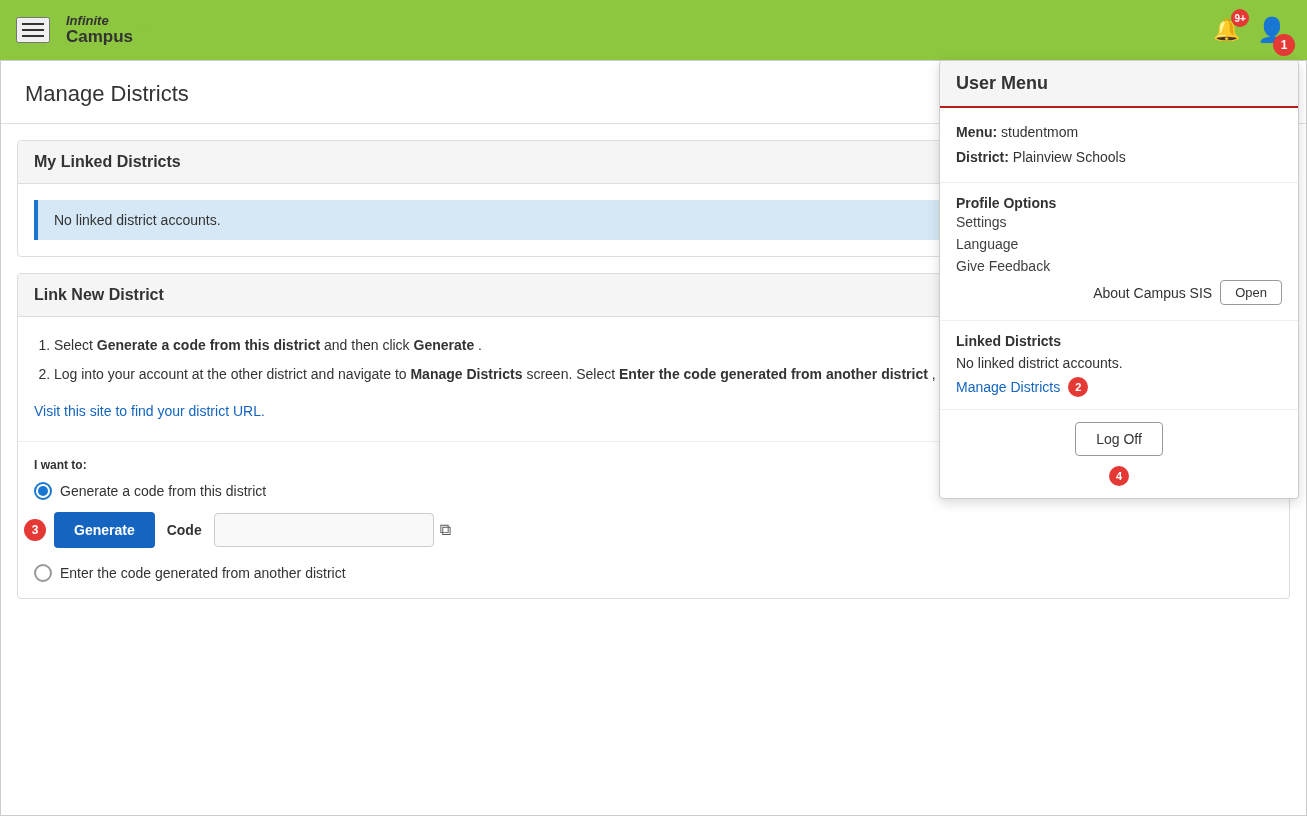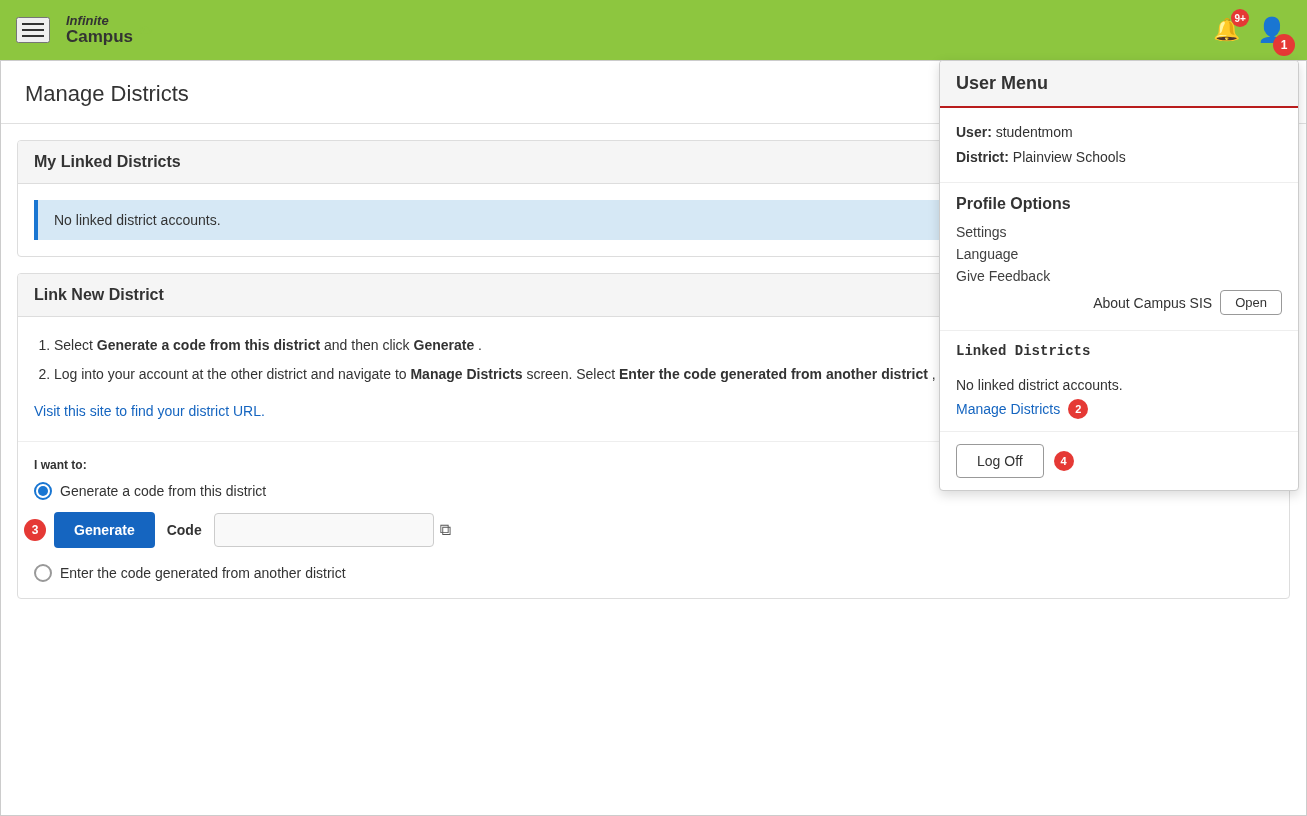--- a/index.html
+++ b/index.html
@@ -135,34 +135,34 @@
     }
     .menu-header {
       background: #f5f5f5;
       padding: 12px 16px;
       border-bottom: 2px solid #b91c1c;
     }
     .menu-header-title { font-size: 18px; font-weight: 600; color: #333; }
     .menu-section { padding: 12px 16px; border-bottom: 1px solid #eee; }
     .menu-user-info { font-size: 14px; line-height: 1.8; }
     .menu-user-info strong { font-weight: 600; }
-    .profile-options-label { font-size: 16px; font-weight: 700; margin-bottom: 8px; color: #333; }
+    .profile-options-label { font-size: 14px; font-weight: 700; color: #333; }
     .menu-link { display: block; color: #404040; text-decoration: none; font-size: 14px; padding: 3px 0; cursor: pointer; }
     .about-row { display: flex; align-items: center; gap: 8px; padding: 3px 0; justify-content: flex-end; }
     .about-label { font-size: 14px; color: #333; }
     .open-btn {
       border: 1px solid #999; background: white; color: #333;
       padding: 4px 14px; border-radius: 4px; font-size: 13px; cursor: pointer;
     }
     .linked-section { padding: 12px 16px; border-bottom: 1px solid #eee; }
-    .linked-section-title { font-size: 14px; font-weight: 700; margin-bottom: 18px; color: #333; font-family: Liberation Mono, monospace; }
+    .linked-section-title { font-size: 14px; font-weight: 700; margin-bottom: 6px; color: #333; }
     .no-linked { font-size: 14px; color: #333; margin-bottom: 6px; }
     .manage-link-row { display: flex; align-items: center; gap: 8px; }
     .manage-link { color: #1565c0; text-decoration: none; font-size: 14px; cursor: pointer; }
-    .logoff-section { padding: 12px 16px; display: flex; align-items: center; gap: 10px; }
+    .logoff-section { padding: 12px 16px; display: flex; align-items: center; gap: 10px; flex-direction: column; }
     .logoff-btn {
       border: 1px solid #999; background: white; color: #333;
       padding: 8px 20px; border-radius: 4px; font-size: 14px; cursor: pointer;
     }
     .badge-inline {
       background: #e53935; color: white; border-radius: 50%;
       font-size: 11px; font-weight: bold;
       width: 20px; height: 20px; display: inline-flex; align-items: center; justify-content: center;
     }
 
@@ -267,21 +267,21 @@
   </div>
 
   <div class="user-menu">
     <div class="menu-header">
       <div class="menu-header-title">User Menu</div>
     </div>
 
     <div class="menu-section">
       <div class="menu-user-info">
         <div>
-          <strong>User:</strong>
+          <strong>Menu:</strong>
           <span>studentmom</span>
         </div>
         <div>
           <strong>District:</strong>
           <span>Plainview Schools</span>
         </div>
       </div>
     </div>
 
     <div class="menu-section">

